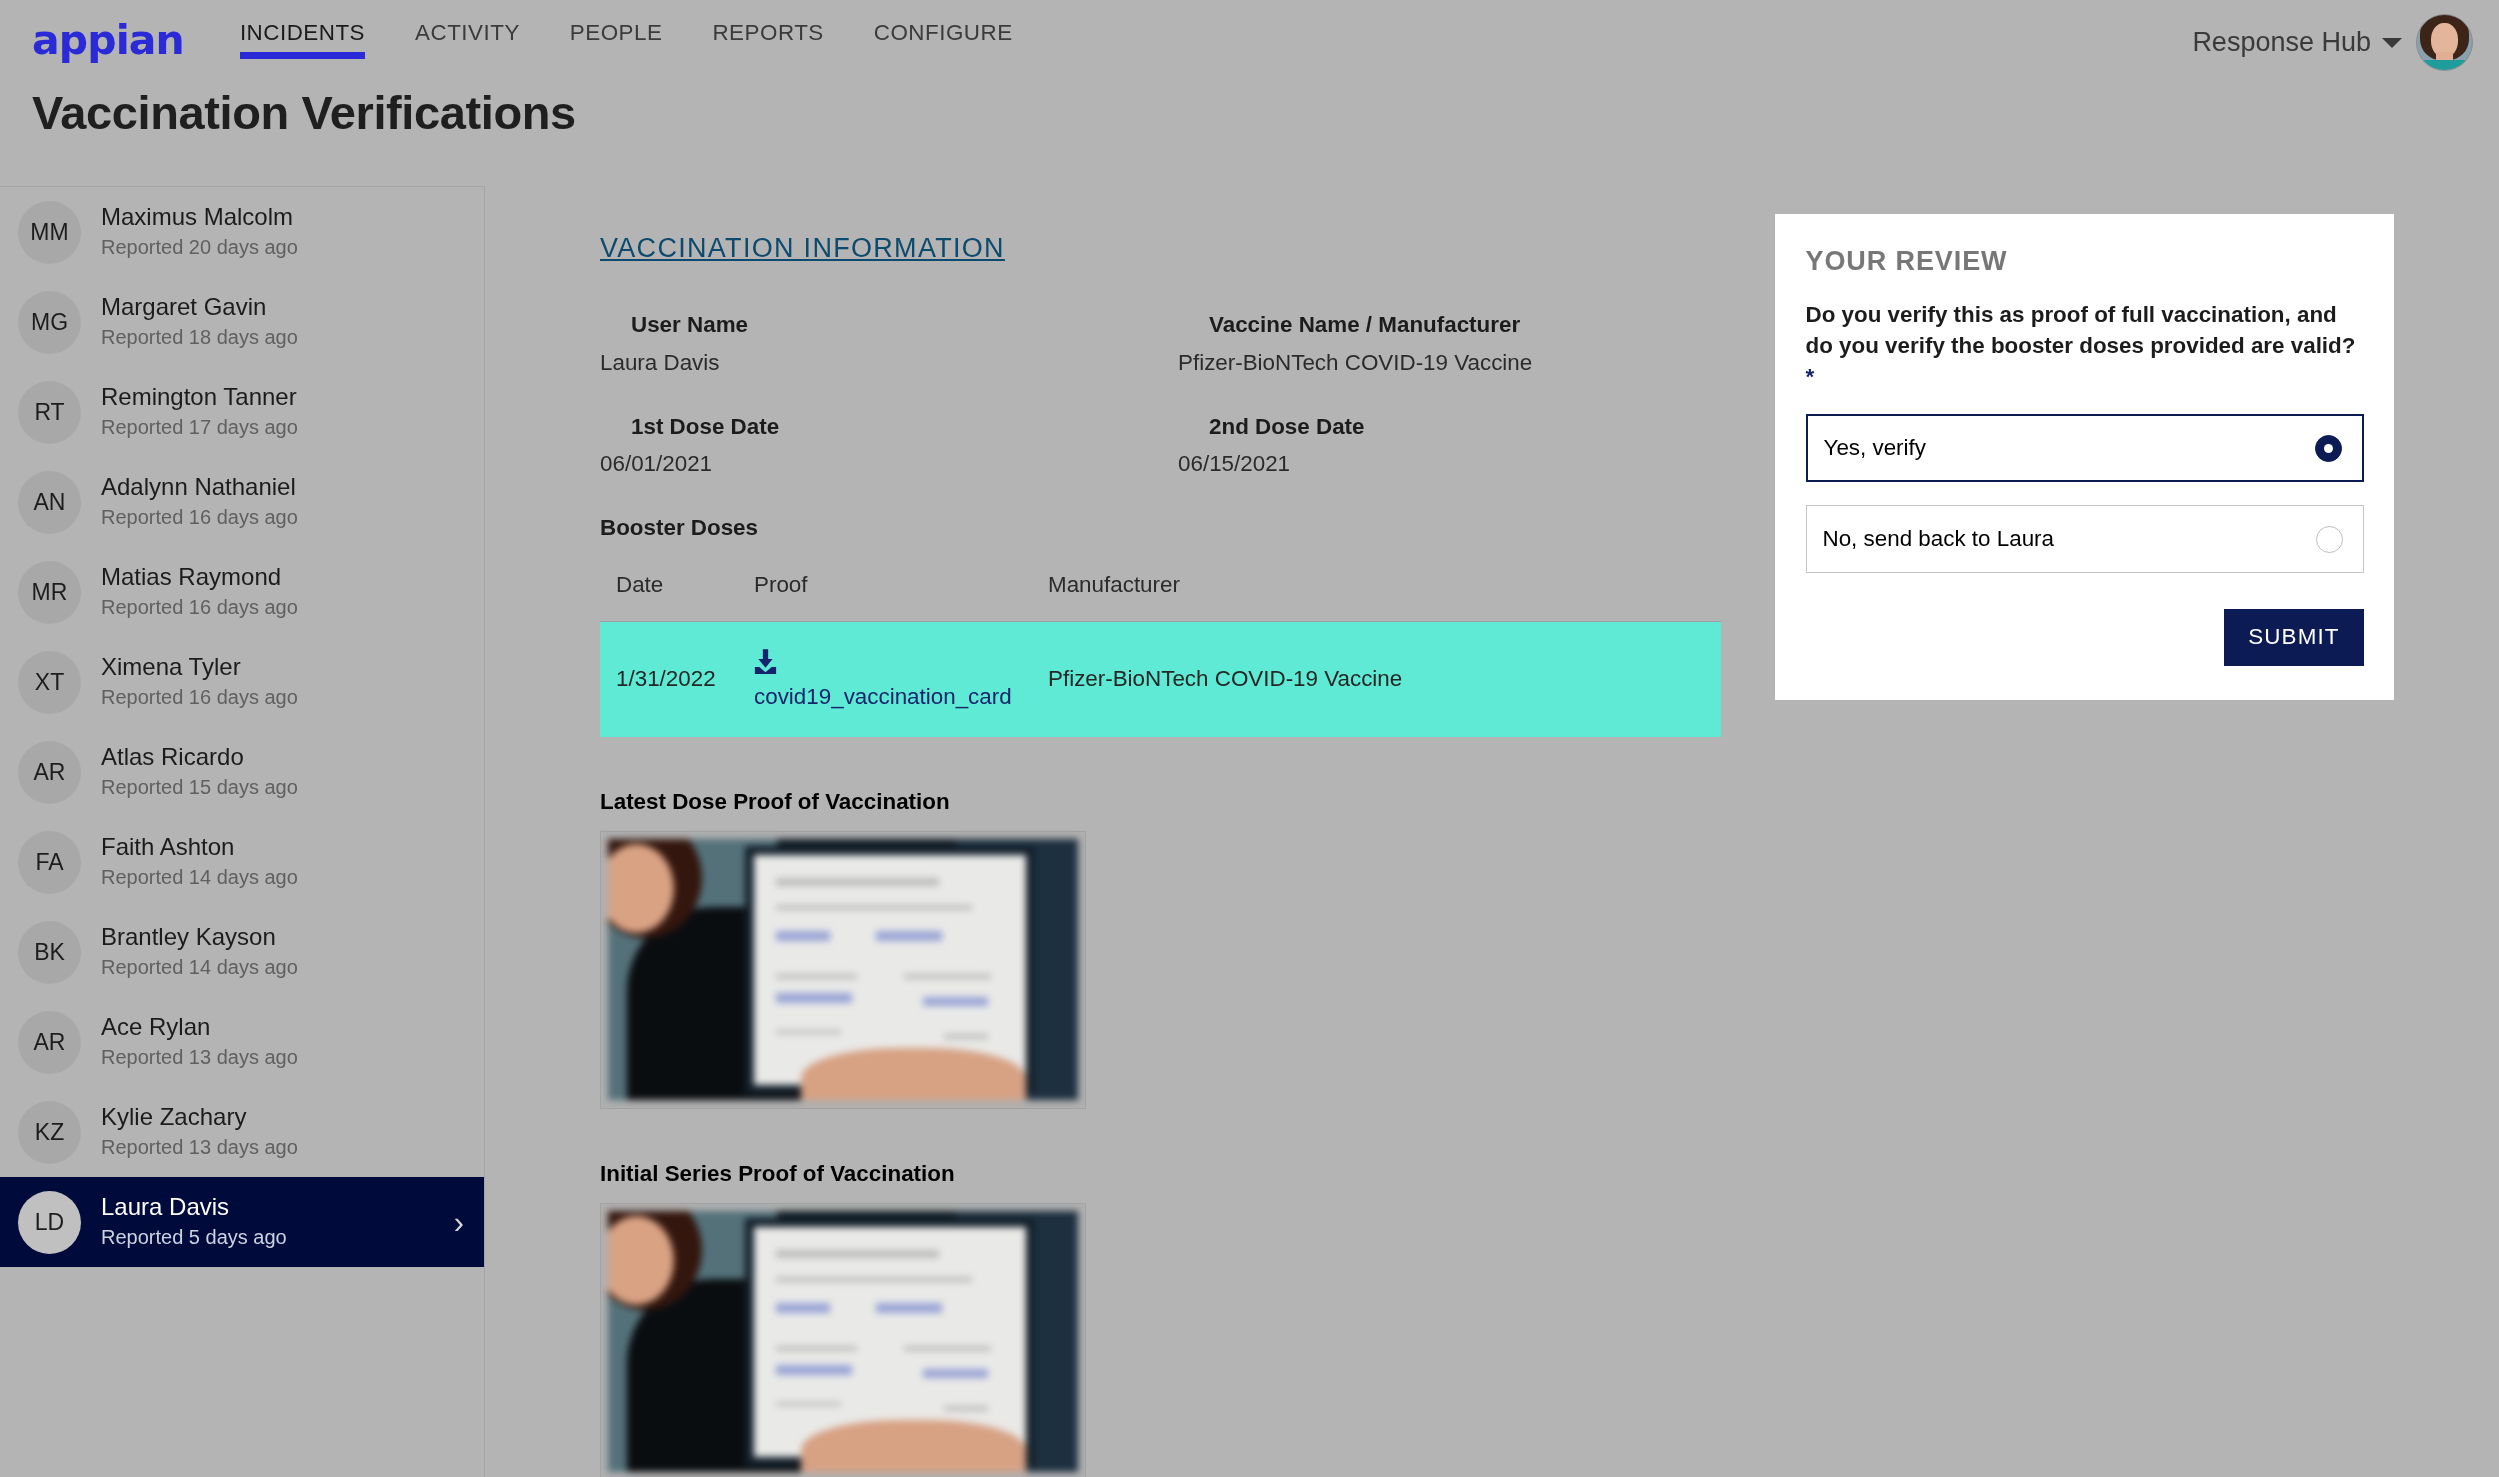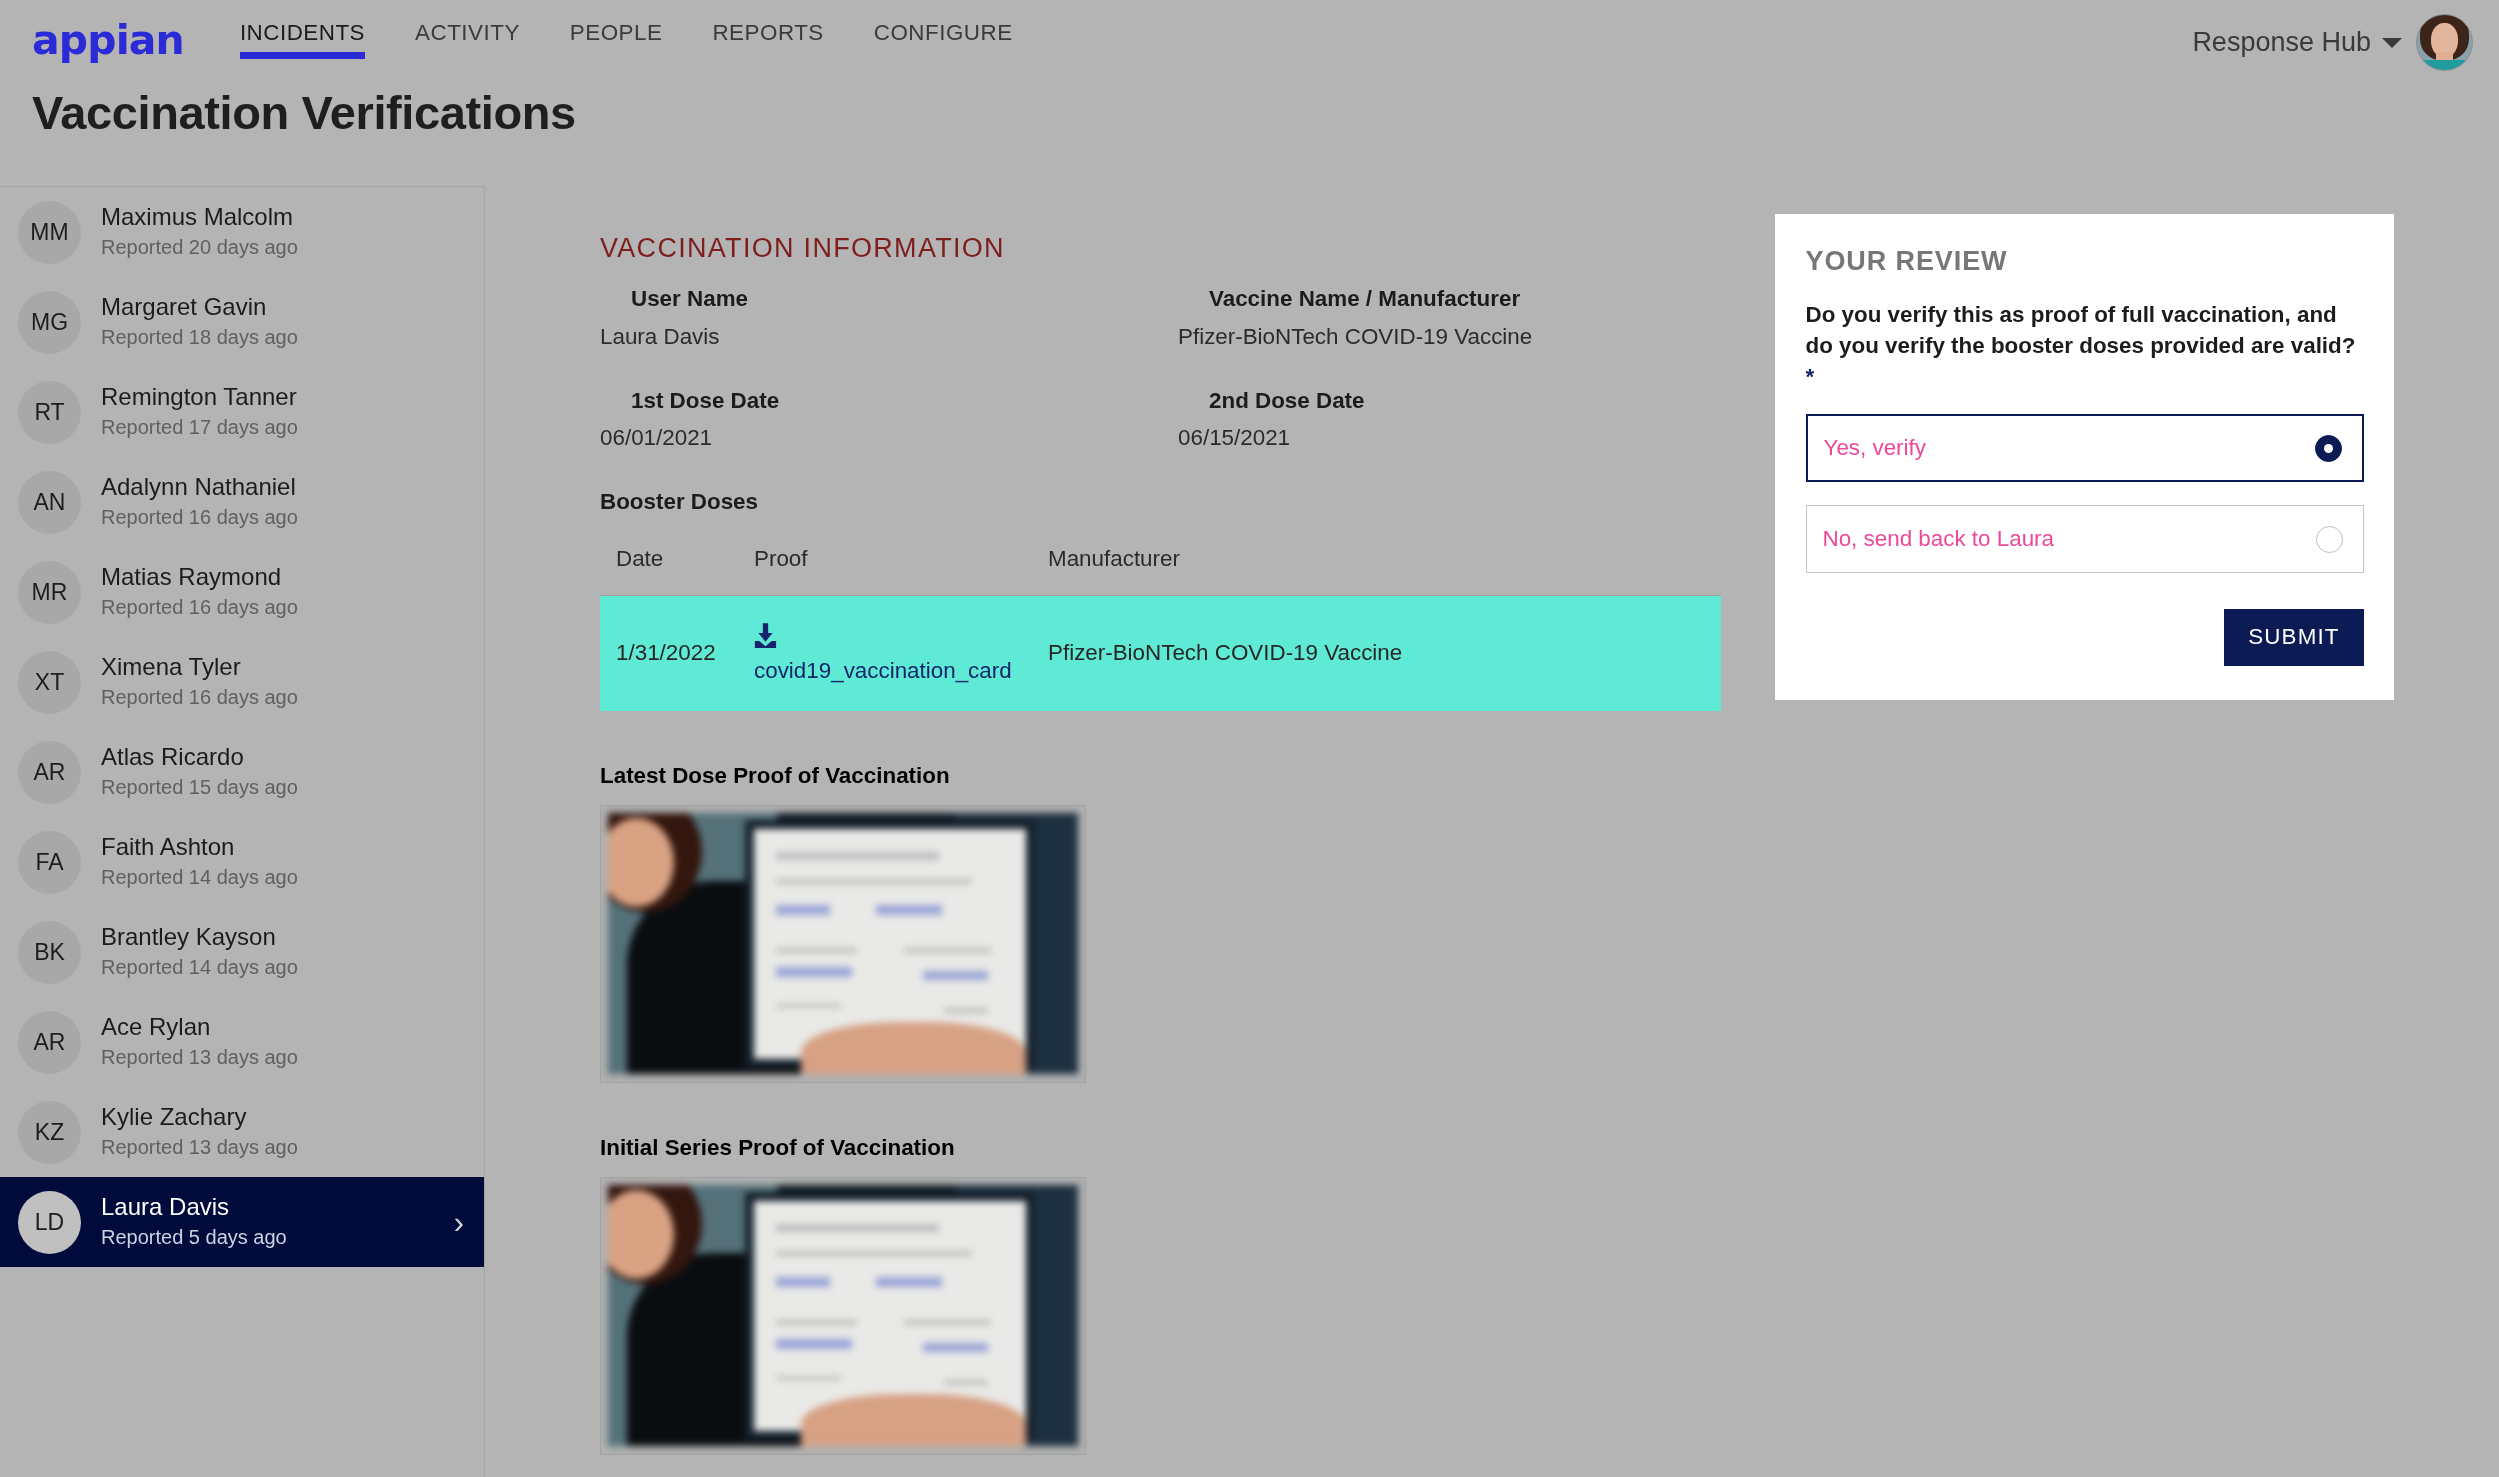--- a/index.html
+++ b/index.html
@@ -94,22 +94,22 @@
     font-size: 30.5px; color: #d6d6d6; line-height: 1; font-weight: 300;
     margin-left: 9px;
   }
 
   
   .main {
     position: absolute; top: 186px; left: 485px; right: 0; bottom: 0;
     padding: 47px 0 0 115px;
   }
   .section-title {
-    font-size: 27px; font-weight: 400; color: #7f1d1d;
-    letter-spacing: 1.3px; margin-bottom: 22px;
+    font-size: 27px; font-weight: 400; color: #0c4a6e;
+    letter-spacing: 1.3px; margin-bottom: 48px; text-decoration: underline;
   }
   .field-grid {
     display: grid; grid-template-columns: 578px 1fr; max-width: 1166px;
     row-gap: 0; column-gap: 0;
   }
   .f-label { font-size: 22.4px; font-weight: 700; color: #1c1c1c; padding-bottom: 11.7px; margin-left: 31px; }
   .f-value { font-size: 22.4px; color: #2b2b2b; padding-bottom: 38px; }
 
   .sub-head { font-size: 22.4px; font-weight: 700; color: #1c1c1c; margin-bottom: 0; }
 
@@ -183,21 +183,21 @@
     margin-bottom: 21.5px;
   }
   .req-star { color: #16256b; font-weight: 700; }
   .radio-opt {
     display: flex; align-items: center; justify-content: space-between;
     height: 68px; padding: 0 20px 0 16px; border: 0.9px solid #c4c4c4;
     cursor: pointer; background: #fff;
   }
   .radio-opt + .radio-opt { margin-top: 23px; }
   .radio-opt.checked { border: 2.7px solid #0d1b54; }
-  .radio-opt .lab { font-size: 22.4px; color: #ec4899; }
+  .radio-opt .lab { font-size: 22.4px; color: #000000; }
   .rd {
     width: 27px; height: 27px; border-radius: 50%; border: 1.8px solid #bdbdbd;
     background: #fff; flex: 0 0 auto; position: relative;
   }
   .radio-opt.checked .rd { border: 1.8px solid #0d1b54; background: #0d1b54; }
   .radio-opt.checked .rd::after {
     content: ""; position: absolute; left: 50%; top: 50%;
     width: 9px; height: 9px; margin: -4.5px 0 0 -4.5px;
     border-radius: 50%; background: #ffffff;
   }

